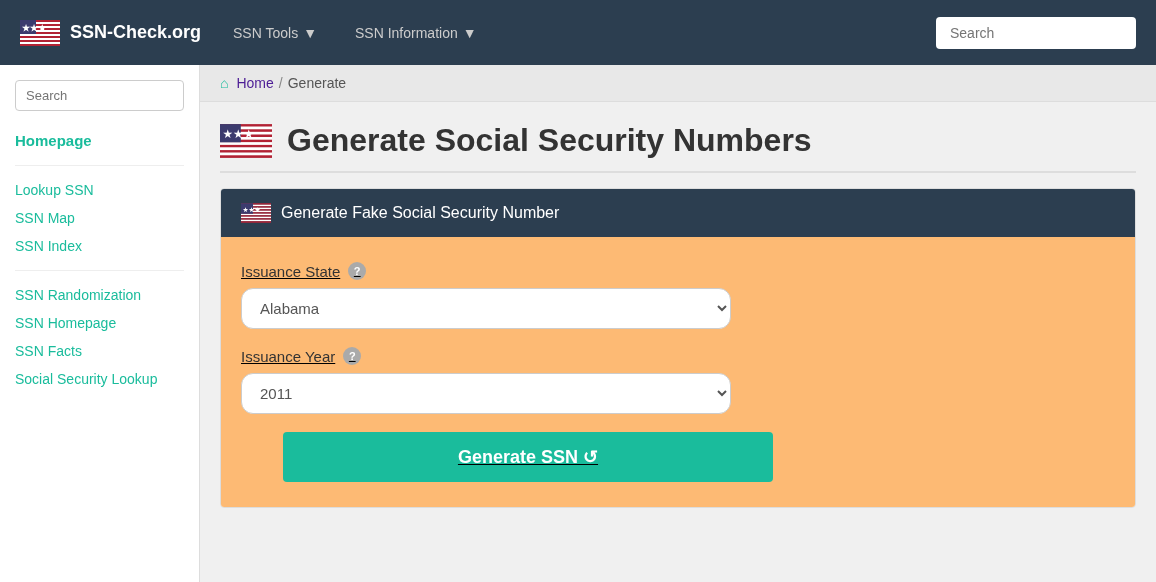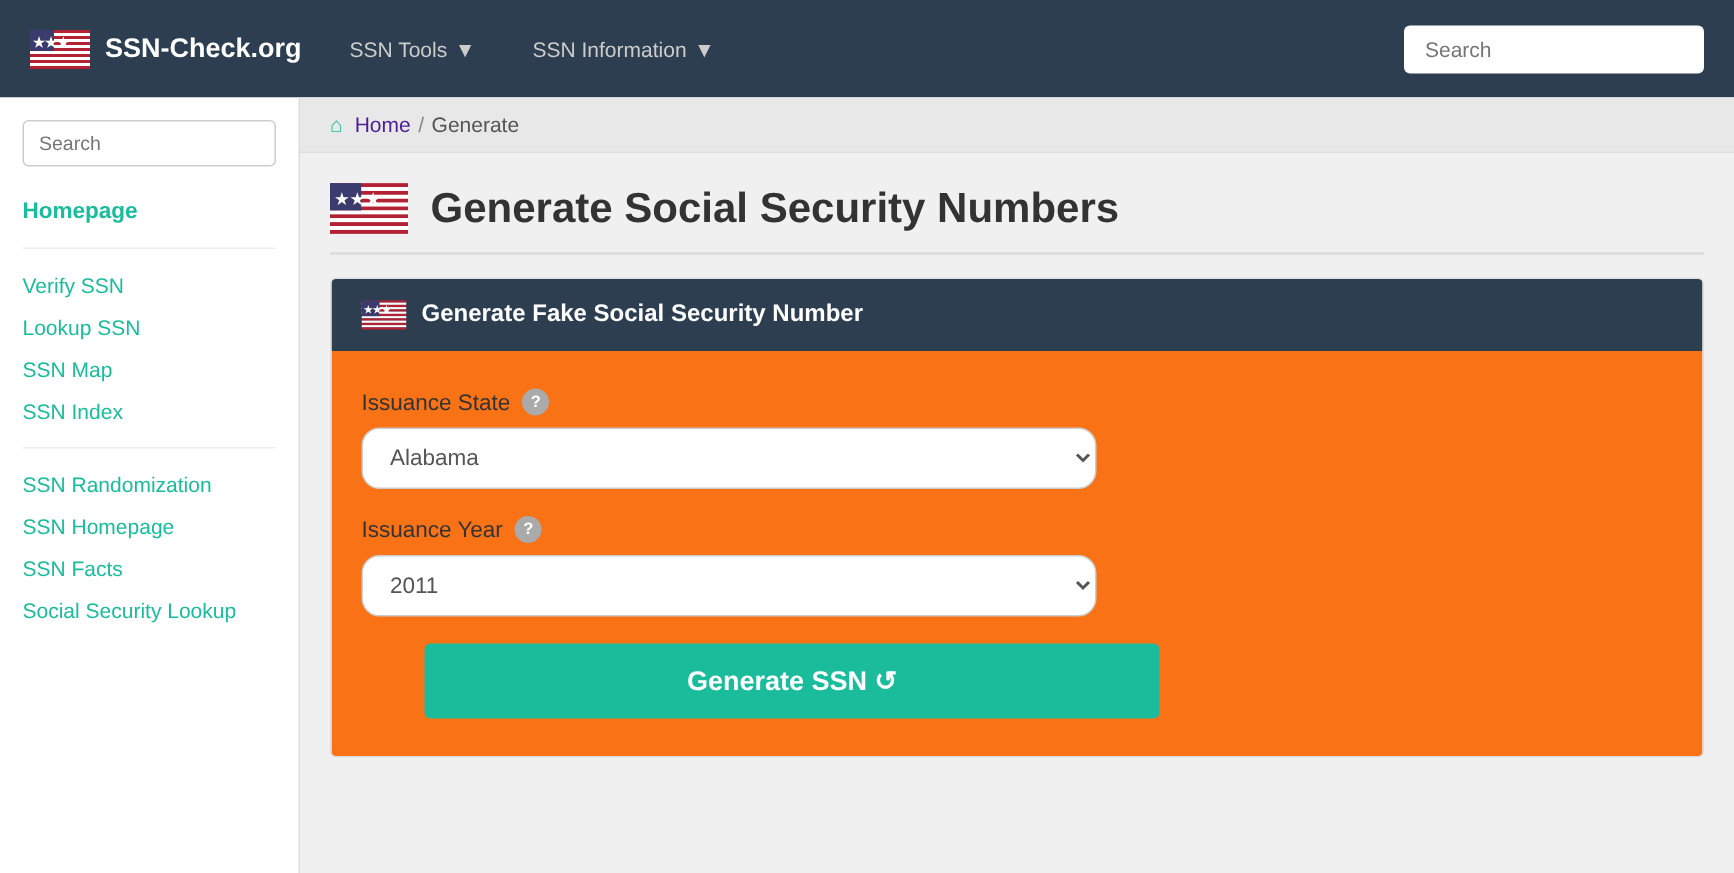--- a/index.html
+++ b/index.html
@@ -128,45 +128,46 @@
     
     .page-title-row {
       display: flex;
       align-items: center;
       gap: 15px;
       margin-bottom: 15px;
       padding-bottom: 12px;
       border-bottom: 2px solid #ddd;
     }
     .page-title {
-      font-size: 28px;
+      font-size: 32px;
       font-weight: bold;
       color: #333;
     }
 
     
     .form-card {
       background: white;
       border: 1px solid #ddd;
       border-radius: 4px;
       overflow: hidden;
     }
     .form-card-header {
       background: #2c3e50;
       padding: 14px 20px;
       display: flex;
       align-items: center;
       gap: 10px;
       color: white;
       font-size: 16px;
-      font-weight: bold;
+      font-weight: normal;
     }
     .form-card-body {
       padding: 25px 20px;
-      background: #f97316;
+      background: #fdba74;
+      text-decoration: underline;
     }
     .form-group {
       margin-bottom: 18px;
     }
     .form-label {
       display: flex;
       align-items: center;
       gap: 8px;
       font-size: 15px;
       color: #333;
@@ -265,21 +266,20 @@
 
 <div class="page-body">
 
   <aside class="sidebar">
     <div class="sidebar-search">
       <input type="text" placeholder="Search" style="">
     </div>
     <nav class="sidebar-nav">
       <a class="sidebar-link homepage" href="#">Homepage</a>
       <hr class="sidebar-divider">
-      <a class="sidebar-link" href="#">Verify SSN</a>
       <a class="sidebar-link" href="#">Lookup SSN</a>
       <a class="sidebar-link" href="#">SSN Map</a>
       <a class="sidebar-link" href="#">SSN Index</a>
       <hr class="sidebar-divider">
       <a class="sidebar-link" href="#">SSN Randomization</a>
       <a class="sidebar-link" href="#">SSN Homepage</a>
       <a class="sidebar-link" href="#">SSN Facts</a>
       <a class="sidebar-link" href="#">Social Security Lookup</a>
     </nav>
   </aside>

